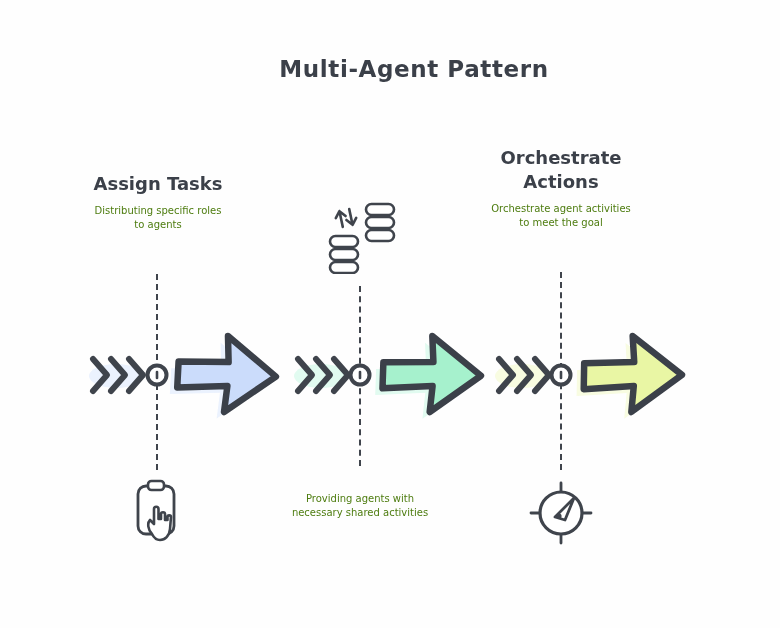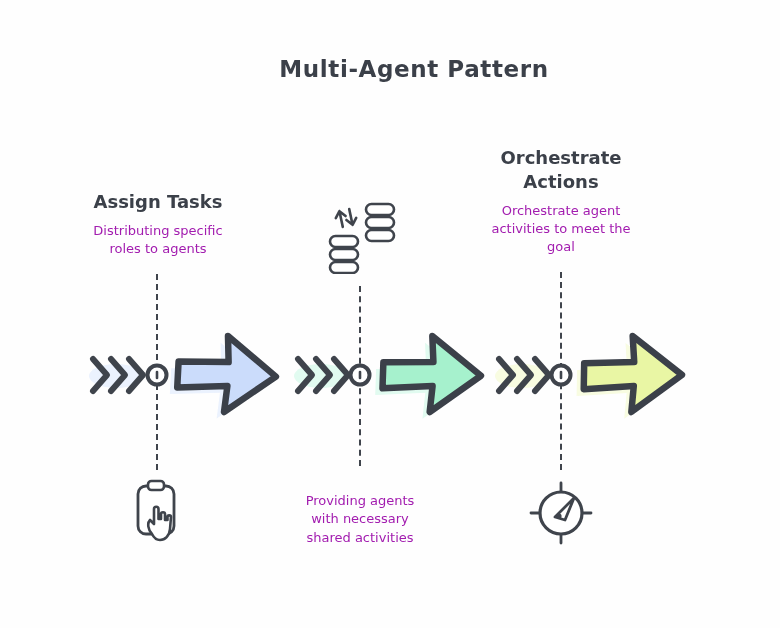--- a/index.html
+++ b/index.html
@@ -5,23 +5,23 @@
   * { margin:0; padding:0; box-sizing:border-box; }
   html,body { background:#ffffff; }
   body { font-family:"DejaVu Sans","Liberation Sans",sans-serif; }
   .canvas { position:relative; width:780px; height:628px; background:#fefefe; overflow:hidden; }
 
   .title { position:absolute; top:56px; left:0; width:100%; text-align:center;
            font-size:23px; font-weight:700; color:#3b4049; letter-spacing:.6px;padding-left:48px; }
 
   .label { position:absolute; text-align:center; color:#3b4049; z-index:4; }
   .heading { font-size:18px; font-weight:700; line-height:1.32; margin:0 auto; }
-  .desc { font-size:13px; color:#a21caf; line-height:1.42; margin:8px auto 0; }
+  .desc { font-size:10px; color:#4d7c0f; line-height:1.42; margin:8px auto 0; }
 
-  .label-1 { left:73px;  top:172px; width:170px;margin-top:18px; }
+  .label-1 { left:73px;  top:172px; width:170px; }
   .label-1 .desc { width:130px; }
   .label-2 { left:280px; top:484px; width:160px; }
   .label-2 .heading { width:100px; }
   .label-2 .desc { width:140px; }
   .label-3 { left:468px; top:146px; width:186px; }
   .label-3 .heading { width:150px; }
   .label-3 .desc { width:140px; }
 
   .dash { position:absolute; width:0; border-left:2.5px dashed #3f444c; z-index:1; }
   .dash-1 { left:156px; top:274px; height:196px; }

